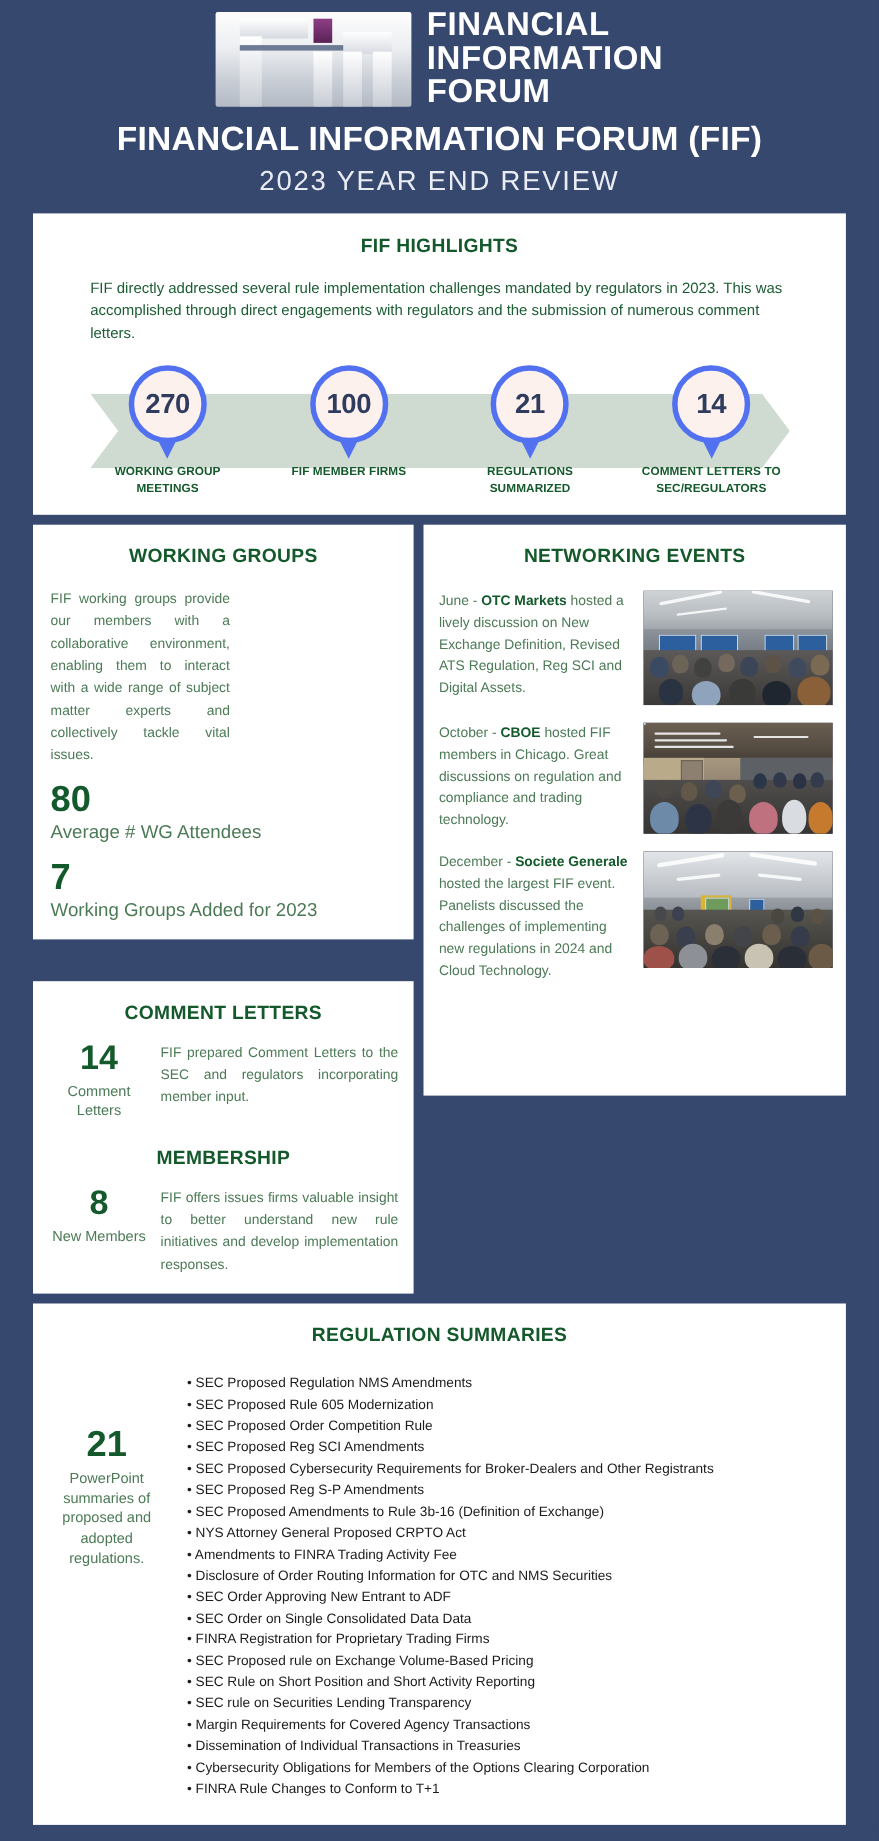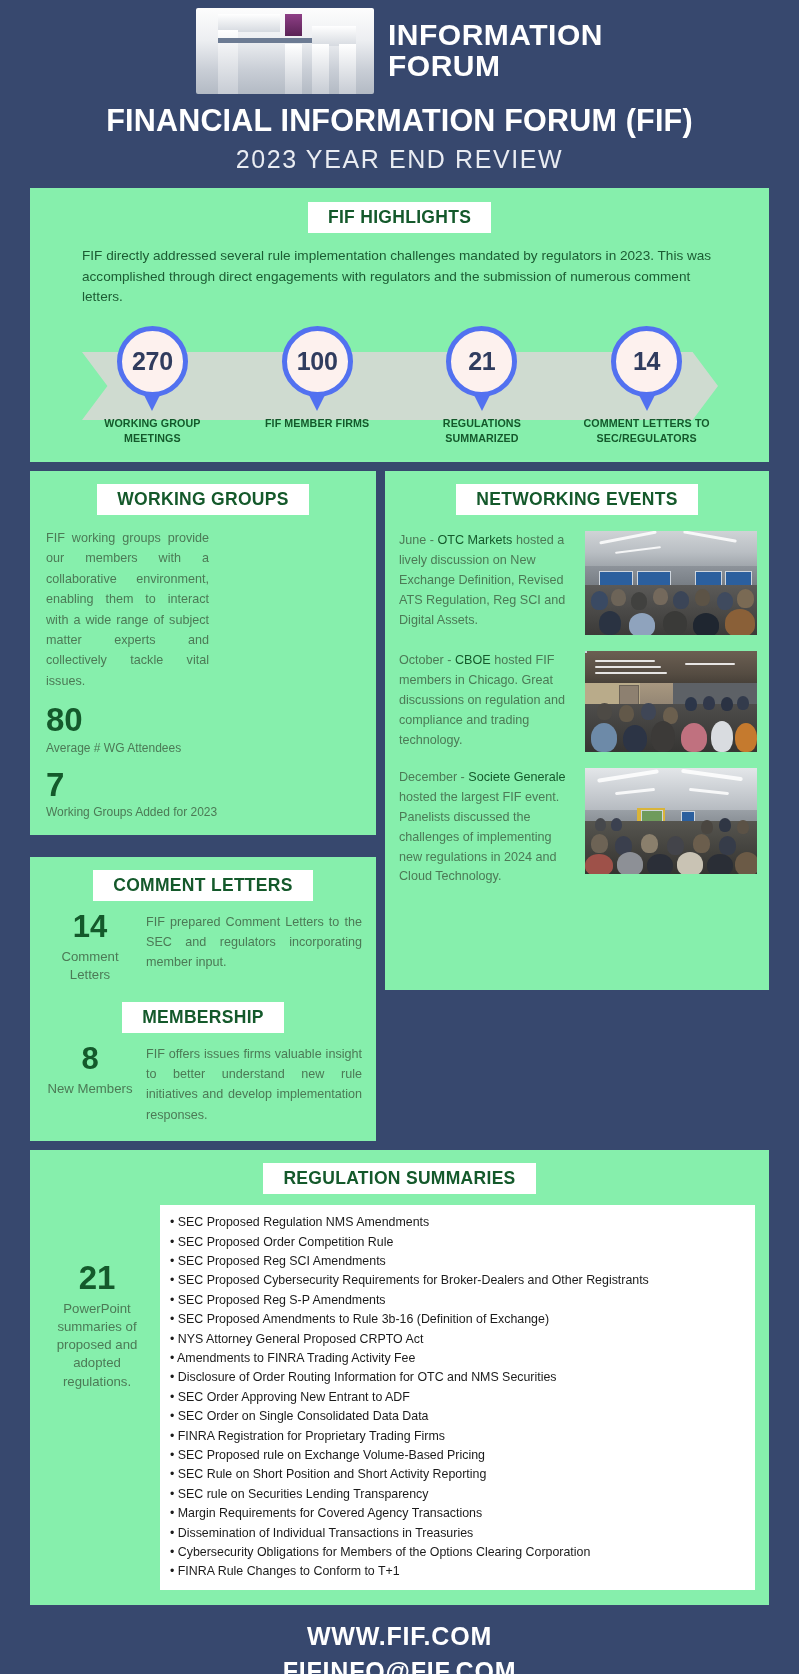--- a/index.html
+++ b/index.html
@@ -89,21 +89,21 @@
     color: #e9ecf2;
     font-weight: normal;
     font-size: 25px;
     letter-spacing: 1.6px;
     margin-top: 7px;
     margin-bottom: 14px;
   }
 
   
   .panel {
-    background: #86efac;
+    background: #ffffff;
     position: relative;
   }
   .section-title {
     background: #ffffff;
     color: #14592b;
     font-weight: bold;
     text-align: center;
     display: inline-block;
     padding: 5px 20px 5px 20px;
     font-size: 17.5px;
@@ -179,42 +179,42 @@
     letter-spacing: 0.1px;
   }
 
   
   .mid {
     display: flex;
     gap: 9px;
     margin: 9px 30px 0 30px;
     align-items: flex-start;
   }
-  .mid-left { width: 381px; display: flex; flex-direction: column; gap: 9px; }
+  .mid-left { width: 381px; display: flex; flex-direction: column; gap: 25px; }
   .mid-right { width: 399px; }
 
   .wg-panel { padding: 13px 0 14px 0; }
   .wg-body { display: flex; padding: 13px 14px 0 16px; gap: 10px; flex-direction: column; }
   .wg-text {
     color: #4c7a56;
     font-size: 12.6px;
     line-height: 1.62;
     text-align: justify;
     width: 163px;
   }
   .wg-stats { flex: 1; text-align: left; padding-top: 2px; }
   .big-num {
     color: #14592b;
     font-weight: bold;
     font-size: 33px;
     line-height: 1.05;
   }
   .stat-cap {
     color: #4c7a56;
-    font-size: 12px;
+    font-size: 17px;
     line-height: 1.34;
     margin-top: 2px;
   }
   .wg-stats .gap { height: 12px; }
 
   .cl-panel { padding: 13px 0 16px 0; margin-top: 13px; }
   .cl-body { display: flex; padding: 9px 14px 0 12px; gap: 8px; }
   .cl-left { width: 96px; text-align: center; }
   .cl-num {
     color: #14592b;
@@ -246,21 +246,21 @@
     padding: 0 12px 0 14px;
     margin-top: 16px;
     align-items: flex-start;
   }
   .event-text {
     width: 176px;
     color: #4c7a56;
     font-size: 12.6px;
     line-height: 1.58;
   }
-  .event-text b { color: #14592b; font-weight: normal; text-align: center; }
+  .event-text b { color: #14592b; font-weight: bold; text-align: center; }
   .photo {
     width: 172px;
     height: 100px;
     position: relative;
     overflow: hidden;
     background: #48505c;
     flex-shrink: 0;
   }
   .photo.p1 { height: 104px; }
   .photo.p2 { height: 101px; }
@@ -352,20 +352,21 @@
         <div class="lm-top"></div>
         <div class="lm-bar-left"></div>
         <div class="lm-mid"></div>
         <div class="lm-i"></div>
         <div class="lm-i2"></div>
         <div class="lm-n-top"></div>
         <div class="lm-n-left"></div>
         <div class="lm-n-right"></div>
       </div>
       <div class="logo-text">
+        <div>FINANCIAL</div>
         <div>INFORMATION</div>
         <div>FORUM</div>
       </div>
     </div>
     <div class="main-title">FINANCIAL INFORMATION FORUM (FIF)</div>
     <div class="sub-title">2023 YEAR END REVIEW</div>
   </div>
 
   <div class="panel highlights">
     <div class="title-row">
@@ -566,20 +567,21 @@
     <div class="title-row">
       <span class="section-title">REGULATION SUMMARIES</span>
     </div>
     <div class="reg-body">
       <div class="reg-left">
         <div class="reg-num">21</div>
         <div class="reg-cap">PowerPoint summaries of proposed and adopted regulations.</div>
       </div>
       <div class="reg-list">
         <div class="reg-item">• SEC Proposed Regulation NMS Amendments</div>
+        <div class="reg-item">• SEC Proposed Rule 605 Modernization</div>
         <div class="reg-item">• SEC Proposed Order Competition Rule</div>
         <div class="reg-item">• SEC Proposed Reg SCI Amendments</div>
         <div class="reg-item">• SEC Proposed Cybersecurity Requirements for Broker-Dealers and Other Registrants</div>
         <div class="reg-item">• SEC Proposed Reg S-P Amendments</div>
         <div class="reg-item">• SEC Proposed Amendments to Rule 3b-16 (Definition of Exchange)</div>
         <div class="reg-item">• NYS Attorney General Proposed CRPTO Act</div>
         <div class="reg-item">• Amendments to FINRA Trading Activity Fee</div>
         <div class="reg-item">• Disclosure of Order Routing Information for OTC and NMS Securities</div>
         <div class="reg-item">• SEC Order Approving New Entrant to ADF</div>
         <div class="reg-item">• SEC Order on Single Consolidated Data Data</div>

